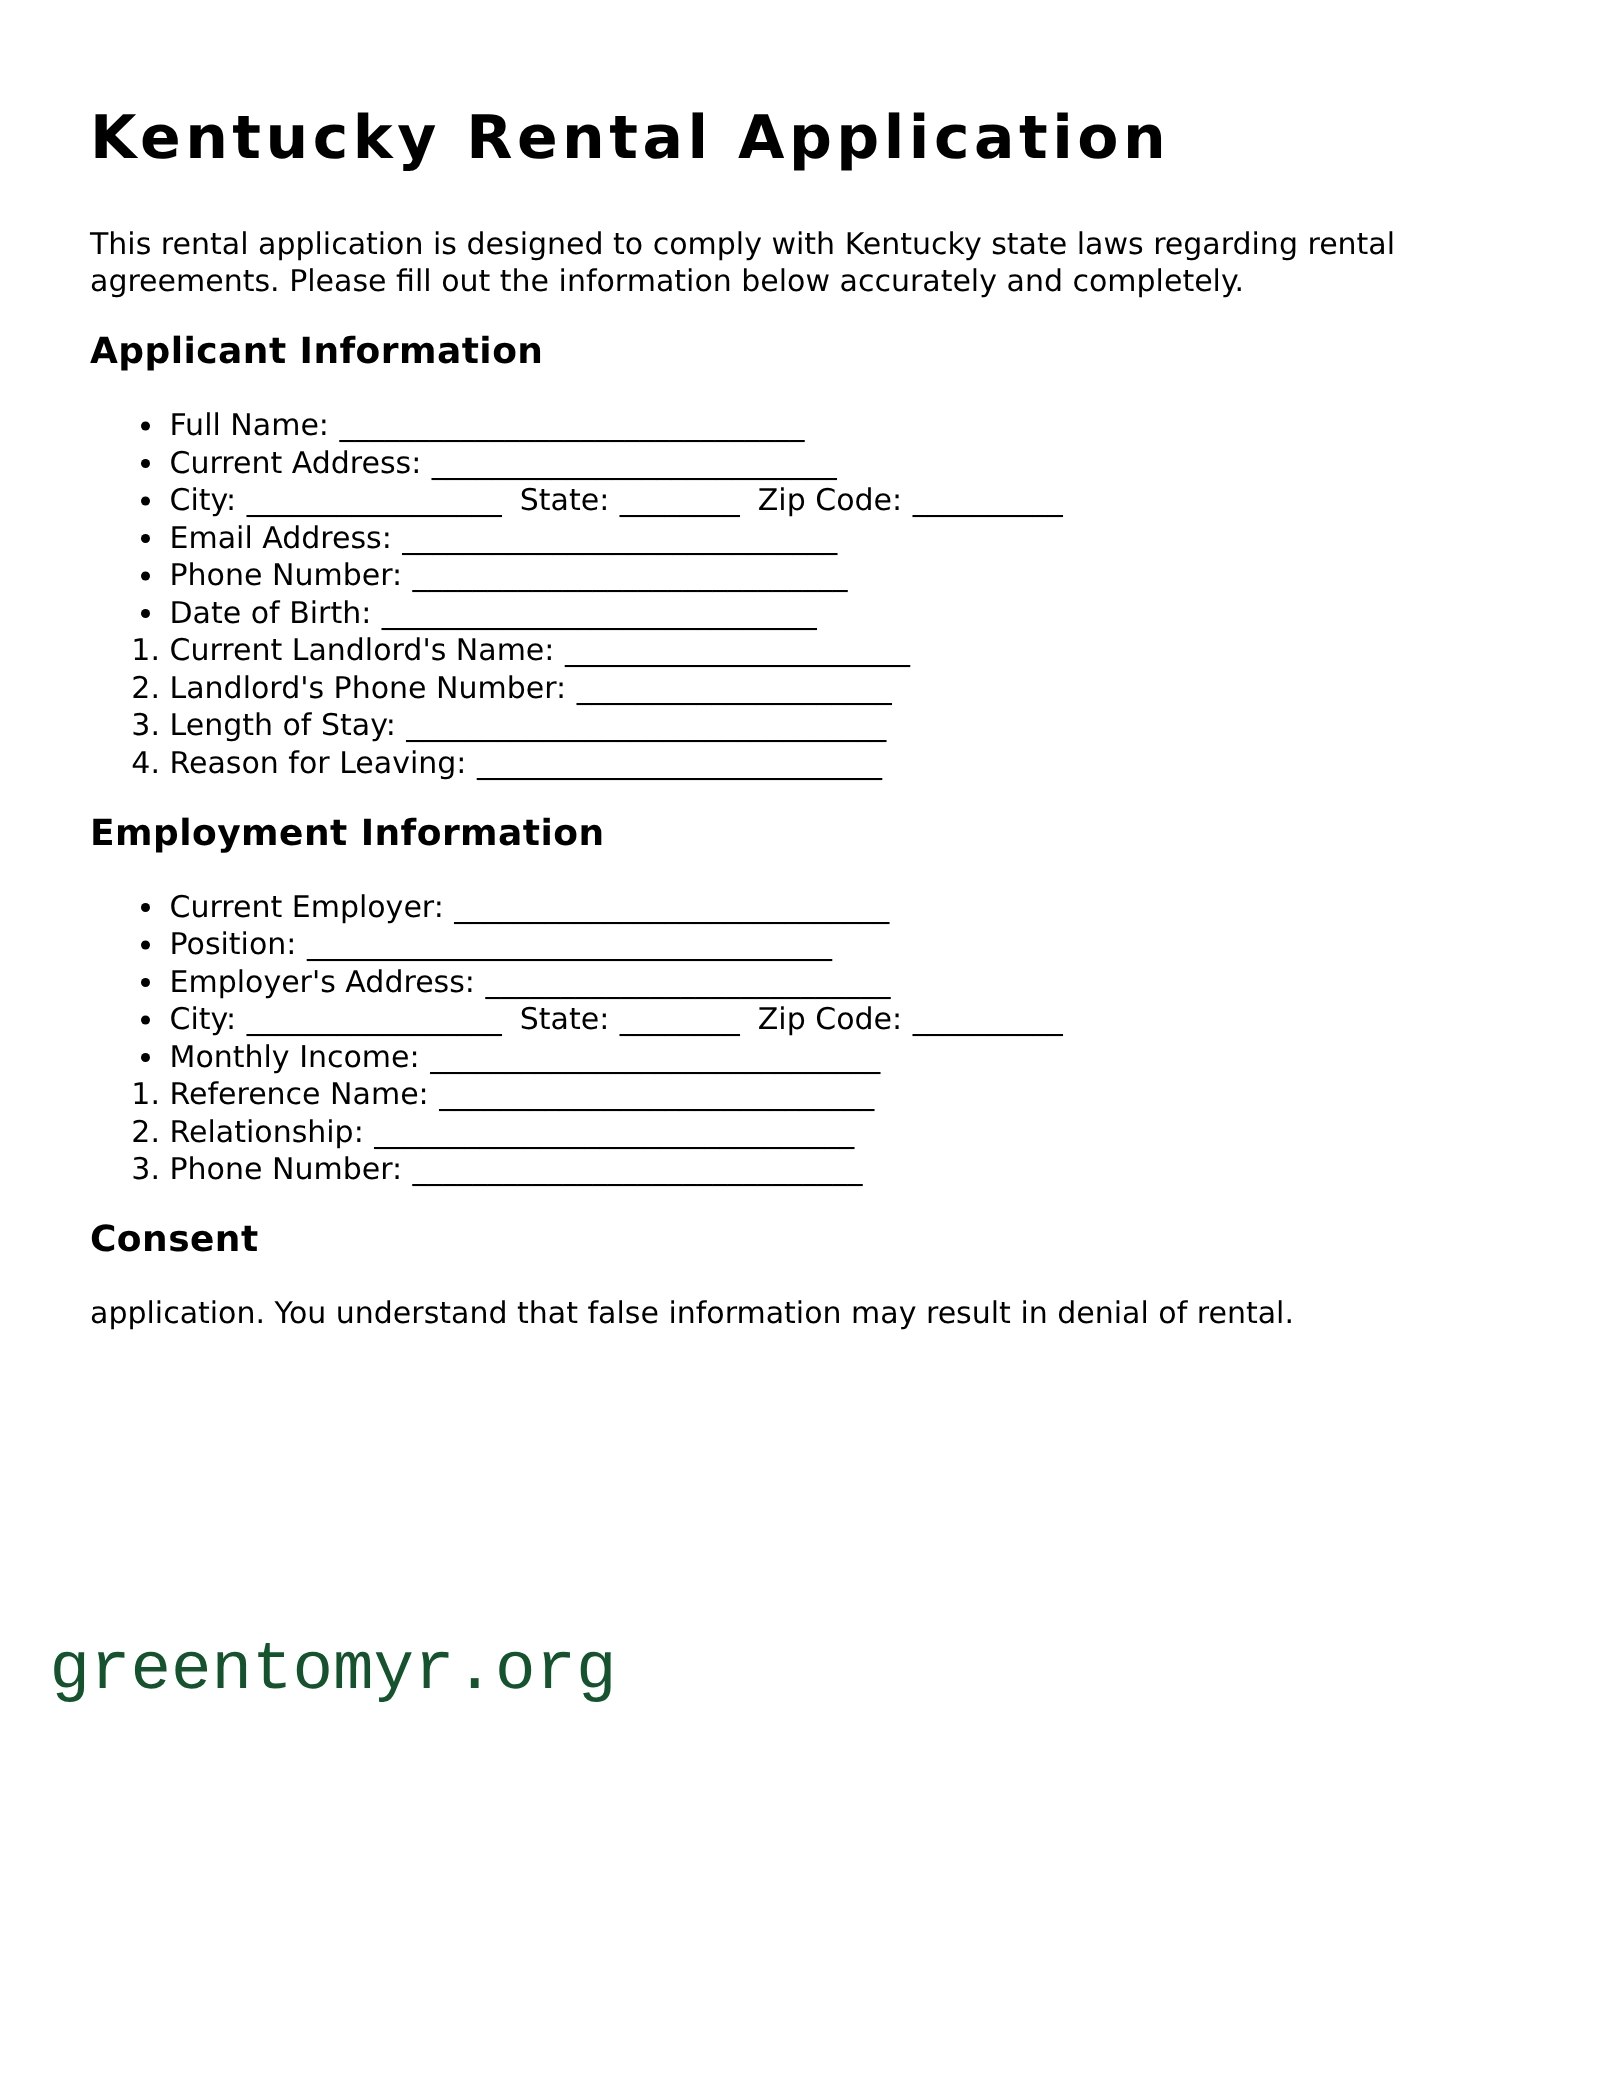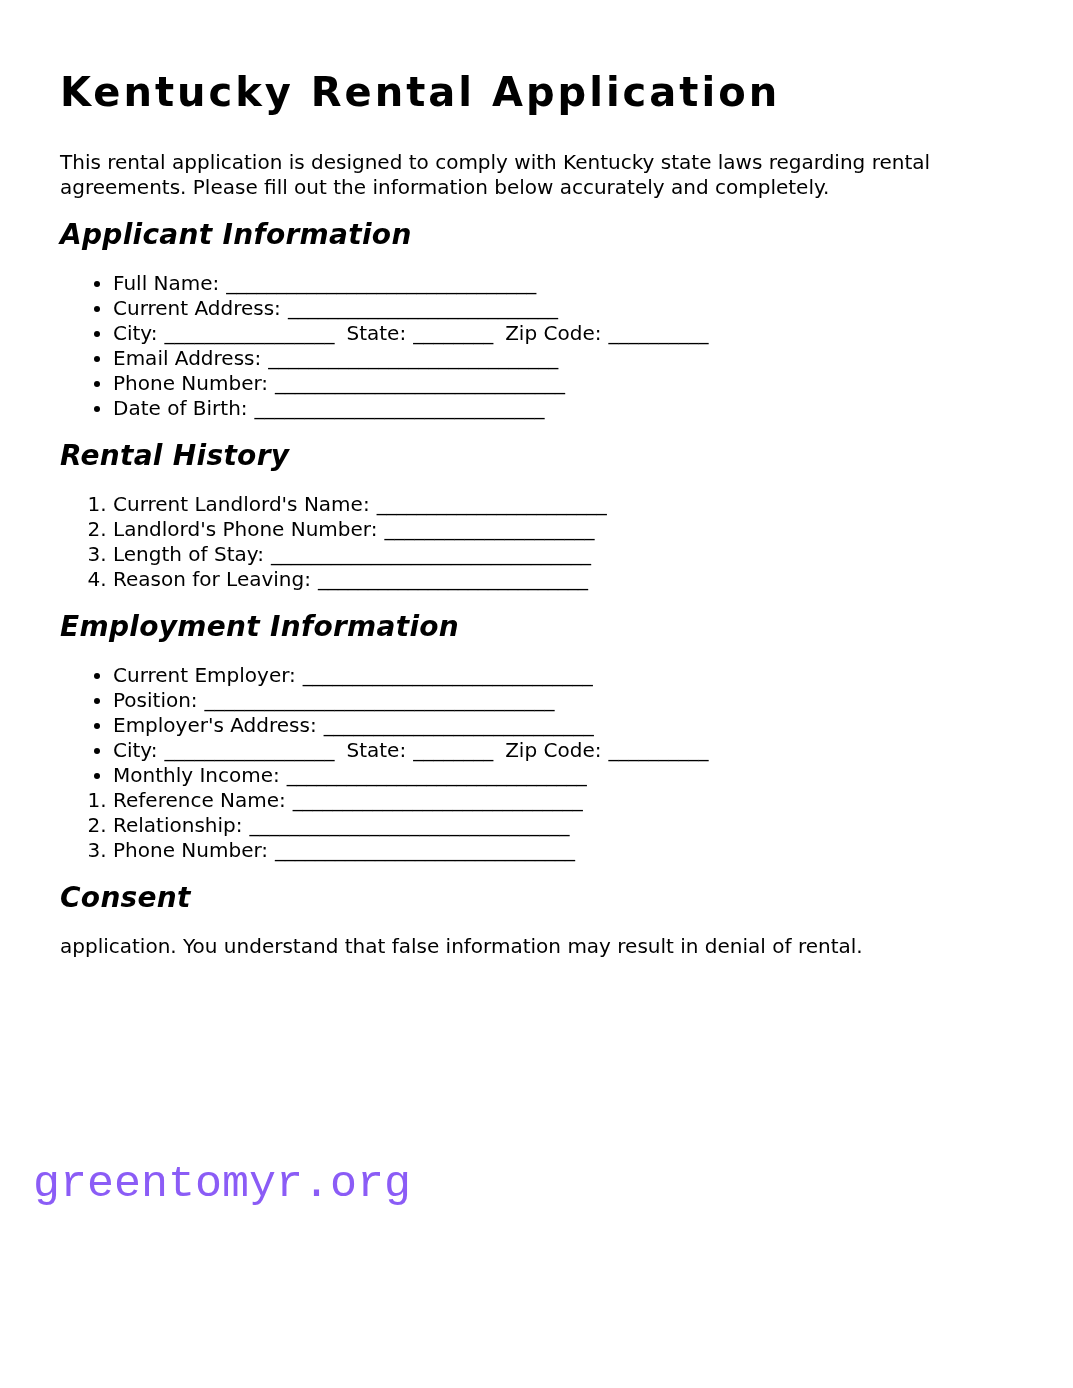--- a/index.html
+++ b/index.html
@@ -18,47 +18,46 @@
   h1.doc-title {
     font-size: 40px;
     line-height: 44px;
     font-weight: bold;
     letter-spacing: 3px;
     margin: 0 0 36px 0;
   }
   .para { margin: 0; line-height: 25px; }
   .pline { display: block; white-space: nowrap; }
   h2.sec-heading {
-    font-size: 28px;
+    font-size: 24px;
     line-height: 25px;
     font-weight: bold;
     margin: 22px 0 24px 0;
     letter-spacing: 0.3px;
-    font-style: italic;
   }
   ul.blist, ol.nlist {
     margin: 0;
     padding-left: 53px;
     line-height: 25px;
   }
   ul.blist li, ol.nlist li { white-space: nowrap; }
   .blank { margin-left: 7px; letter-spacing: 0; margin-top: 47px; }
   .seg { margin-left: 12px; margin-top: 34px; }
   .consent-para { margin: 0; line-height: 25px; }
   .signature-row {
     margin: 24px 0 0 0;
     line-height: 25px;
     white-space: nowrap;
   }
   .watermark {
     margin: 200px 0 4px -27px;
     font-family: "Liberation Mono", monospace;
     font-size: 45px;
     line-height: 52px;
-    color: #8b5cf6;
+    color: #14532d;
     white-space: nowrap;
   }
 </style>
 </head>
 <body>
 
 <div class="page">
 
   <h1 class="doc-title">Kentucky Rental Application</h1>
 
@@ -70,21 +69,20 @@
   <h2 class="sec-heading">Applicant Information</h2>
   <ul class="blist">
     <li><span>Full Name:</span><span class="blank">_______________________________</span></li>
     <li><span>Current Address:</span><span class="blank">___________________________</span></li>
     <li><span>City:</span><span class="blank">_________________</span><span class="seg">State:</span><span class="blank">________</span><span class="seg">Zip Code:</span><span class="blank">__________</span></li>
     <li><span>Email Address:</span><span class="blank">_____________________________</span></li>
     <li><span>Phone Number:</span><span class="blank">_____________________________</span></li>
     <li><span>Date of Birth:</span><span class="blank">_____________________________</span></li>
   </ul>
 
-  <h2 class="sec-heading">Rental History</h2>
   <ol class="nlist">
     <li><span>Current Landlord's Name:</span><span class="blank">_______________________</span></li>
     <li><span>Landlord's Phone Number:</span><span class="blank">_____________________</span></li>
     <li><span>Length of Stay:</span><span class="blank">________________________________</span></li>
     <li><span>Reason for Leaving:</span><span class="blank">___________________________</span></li>
   </ol>
 
   <h2 class="sec-heading">Employment Information</h2>
   <ul class="blist">
     <li><span>Current Employer:</span><span class="blank">_____________________________</span></li>

